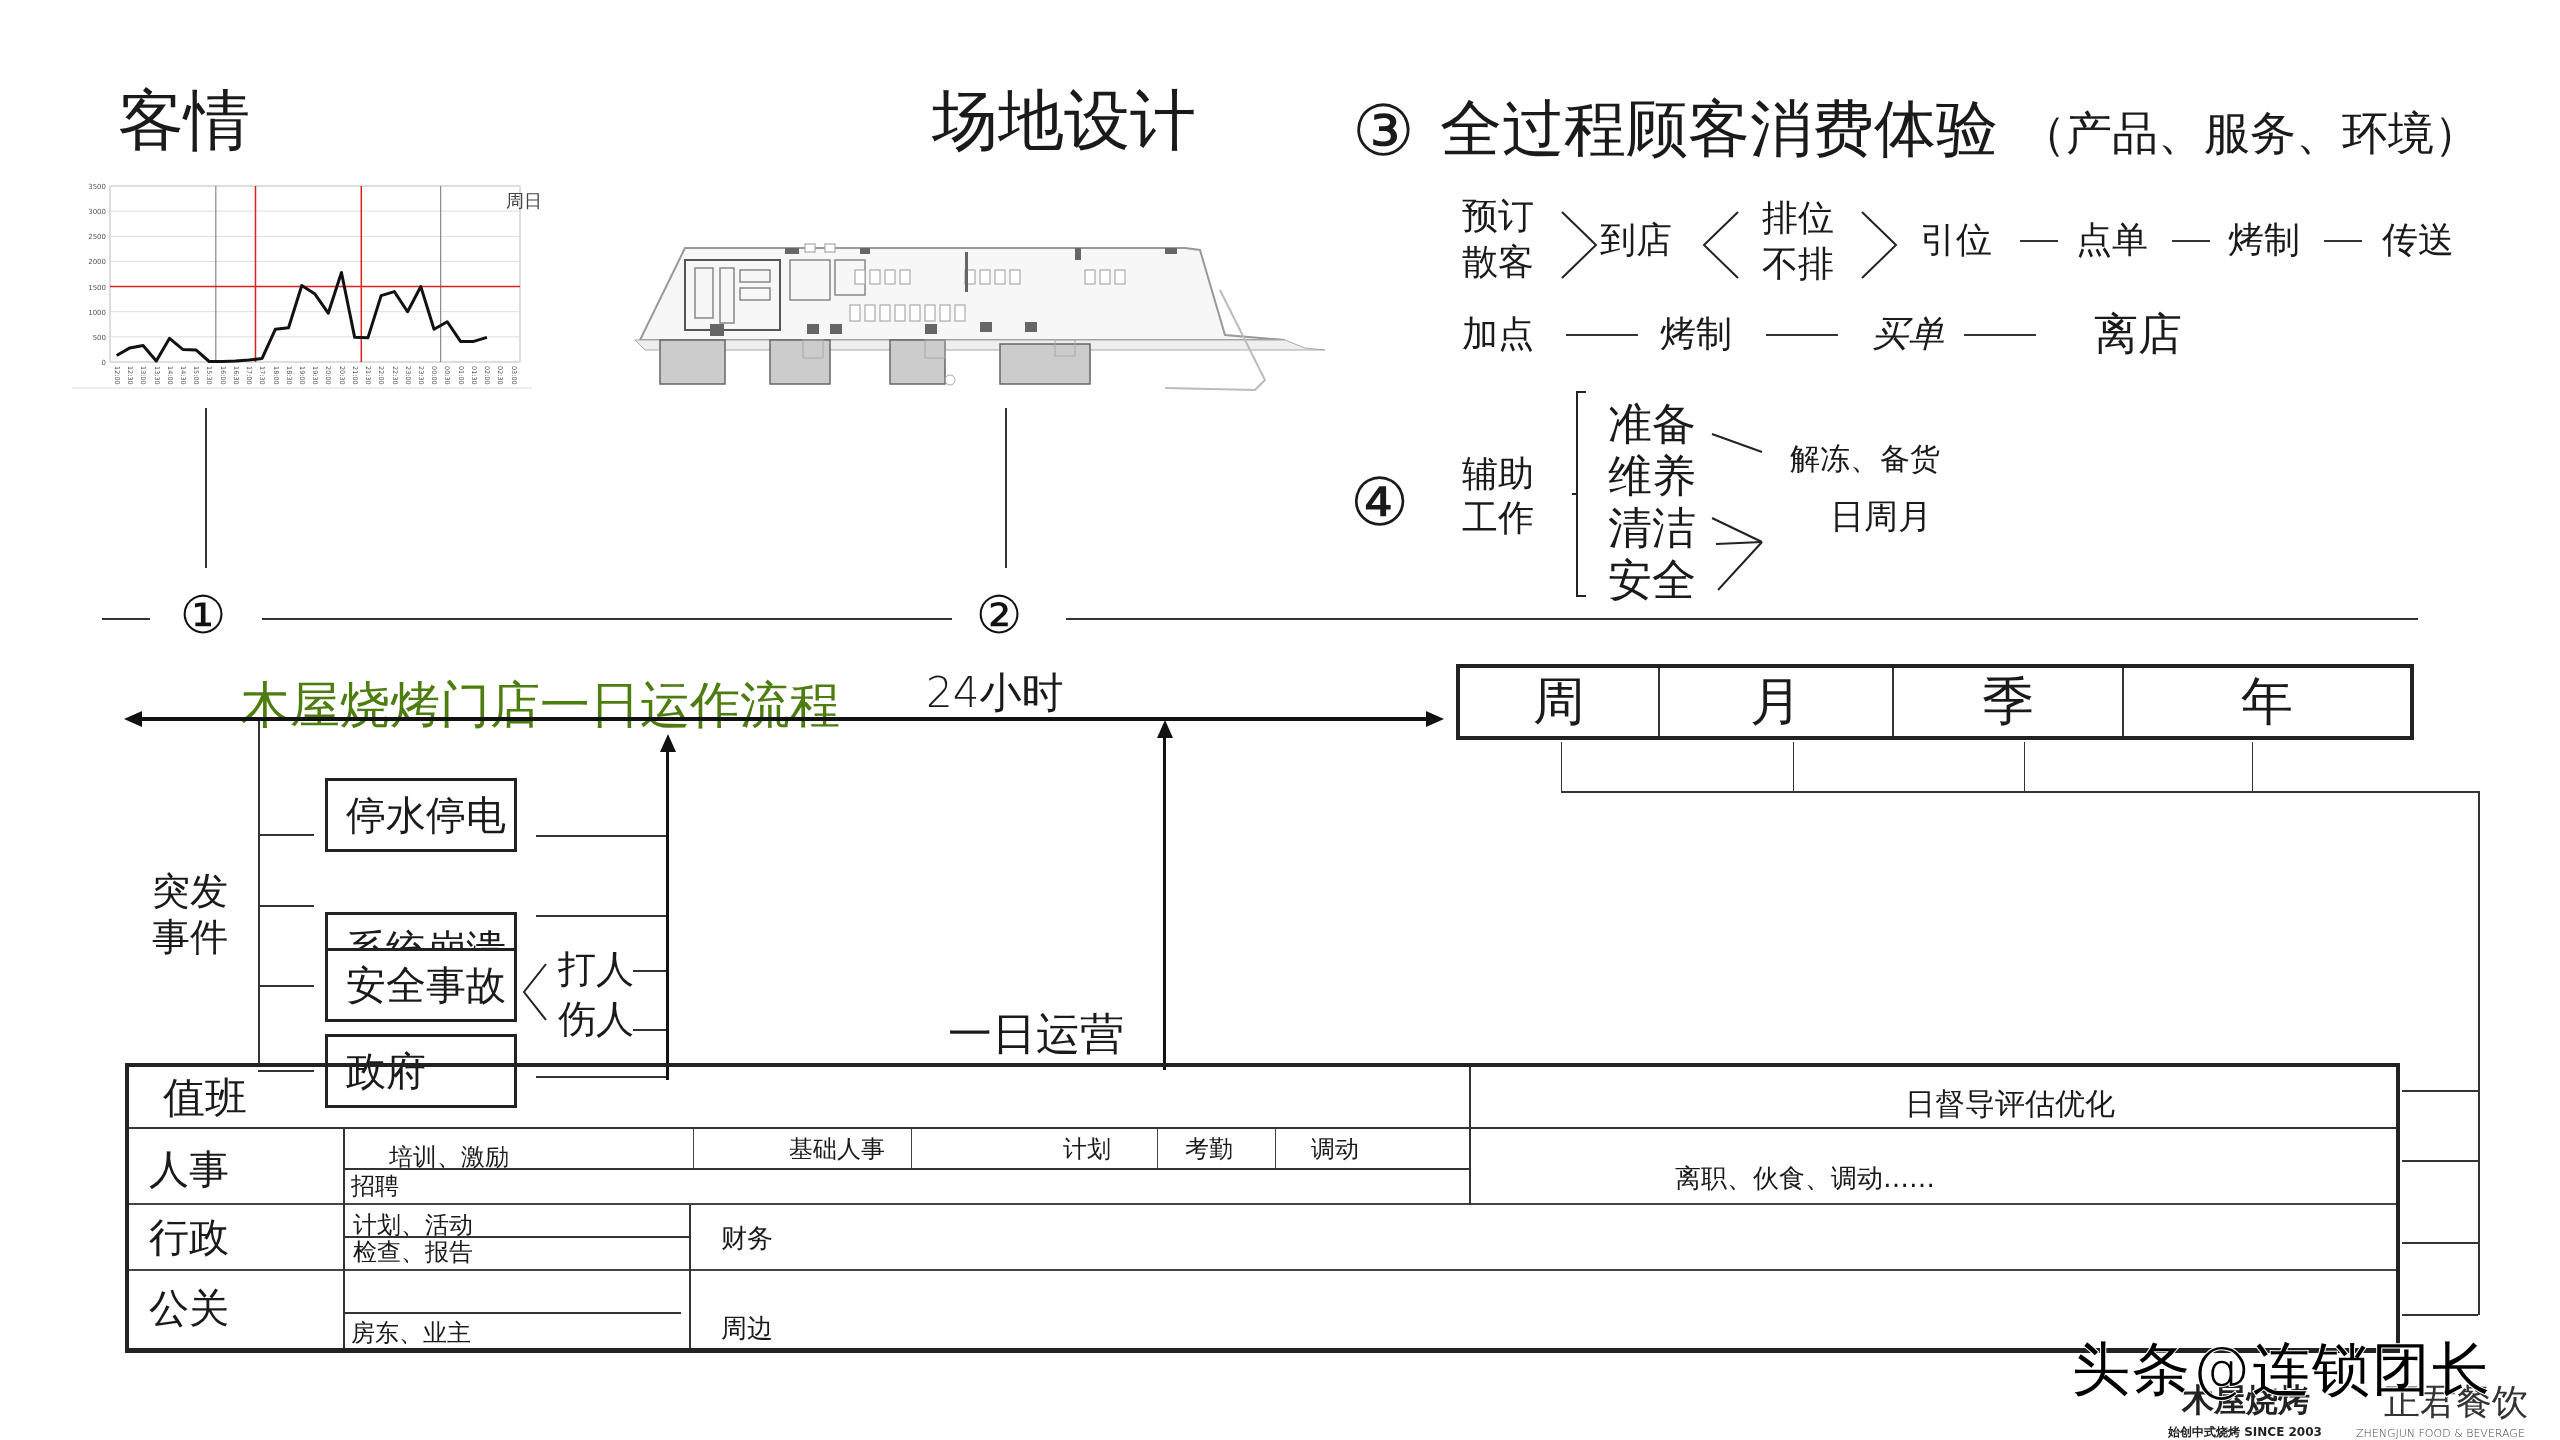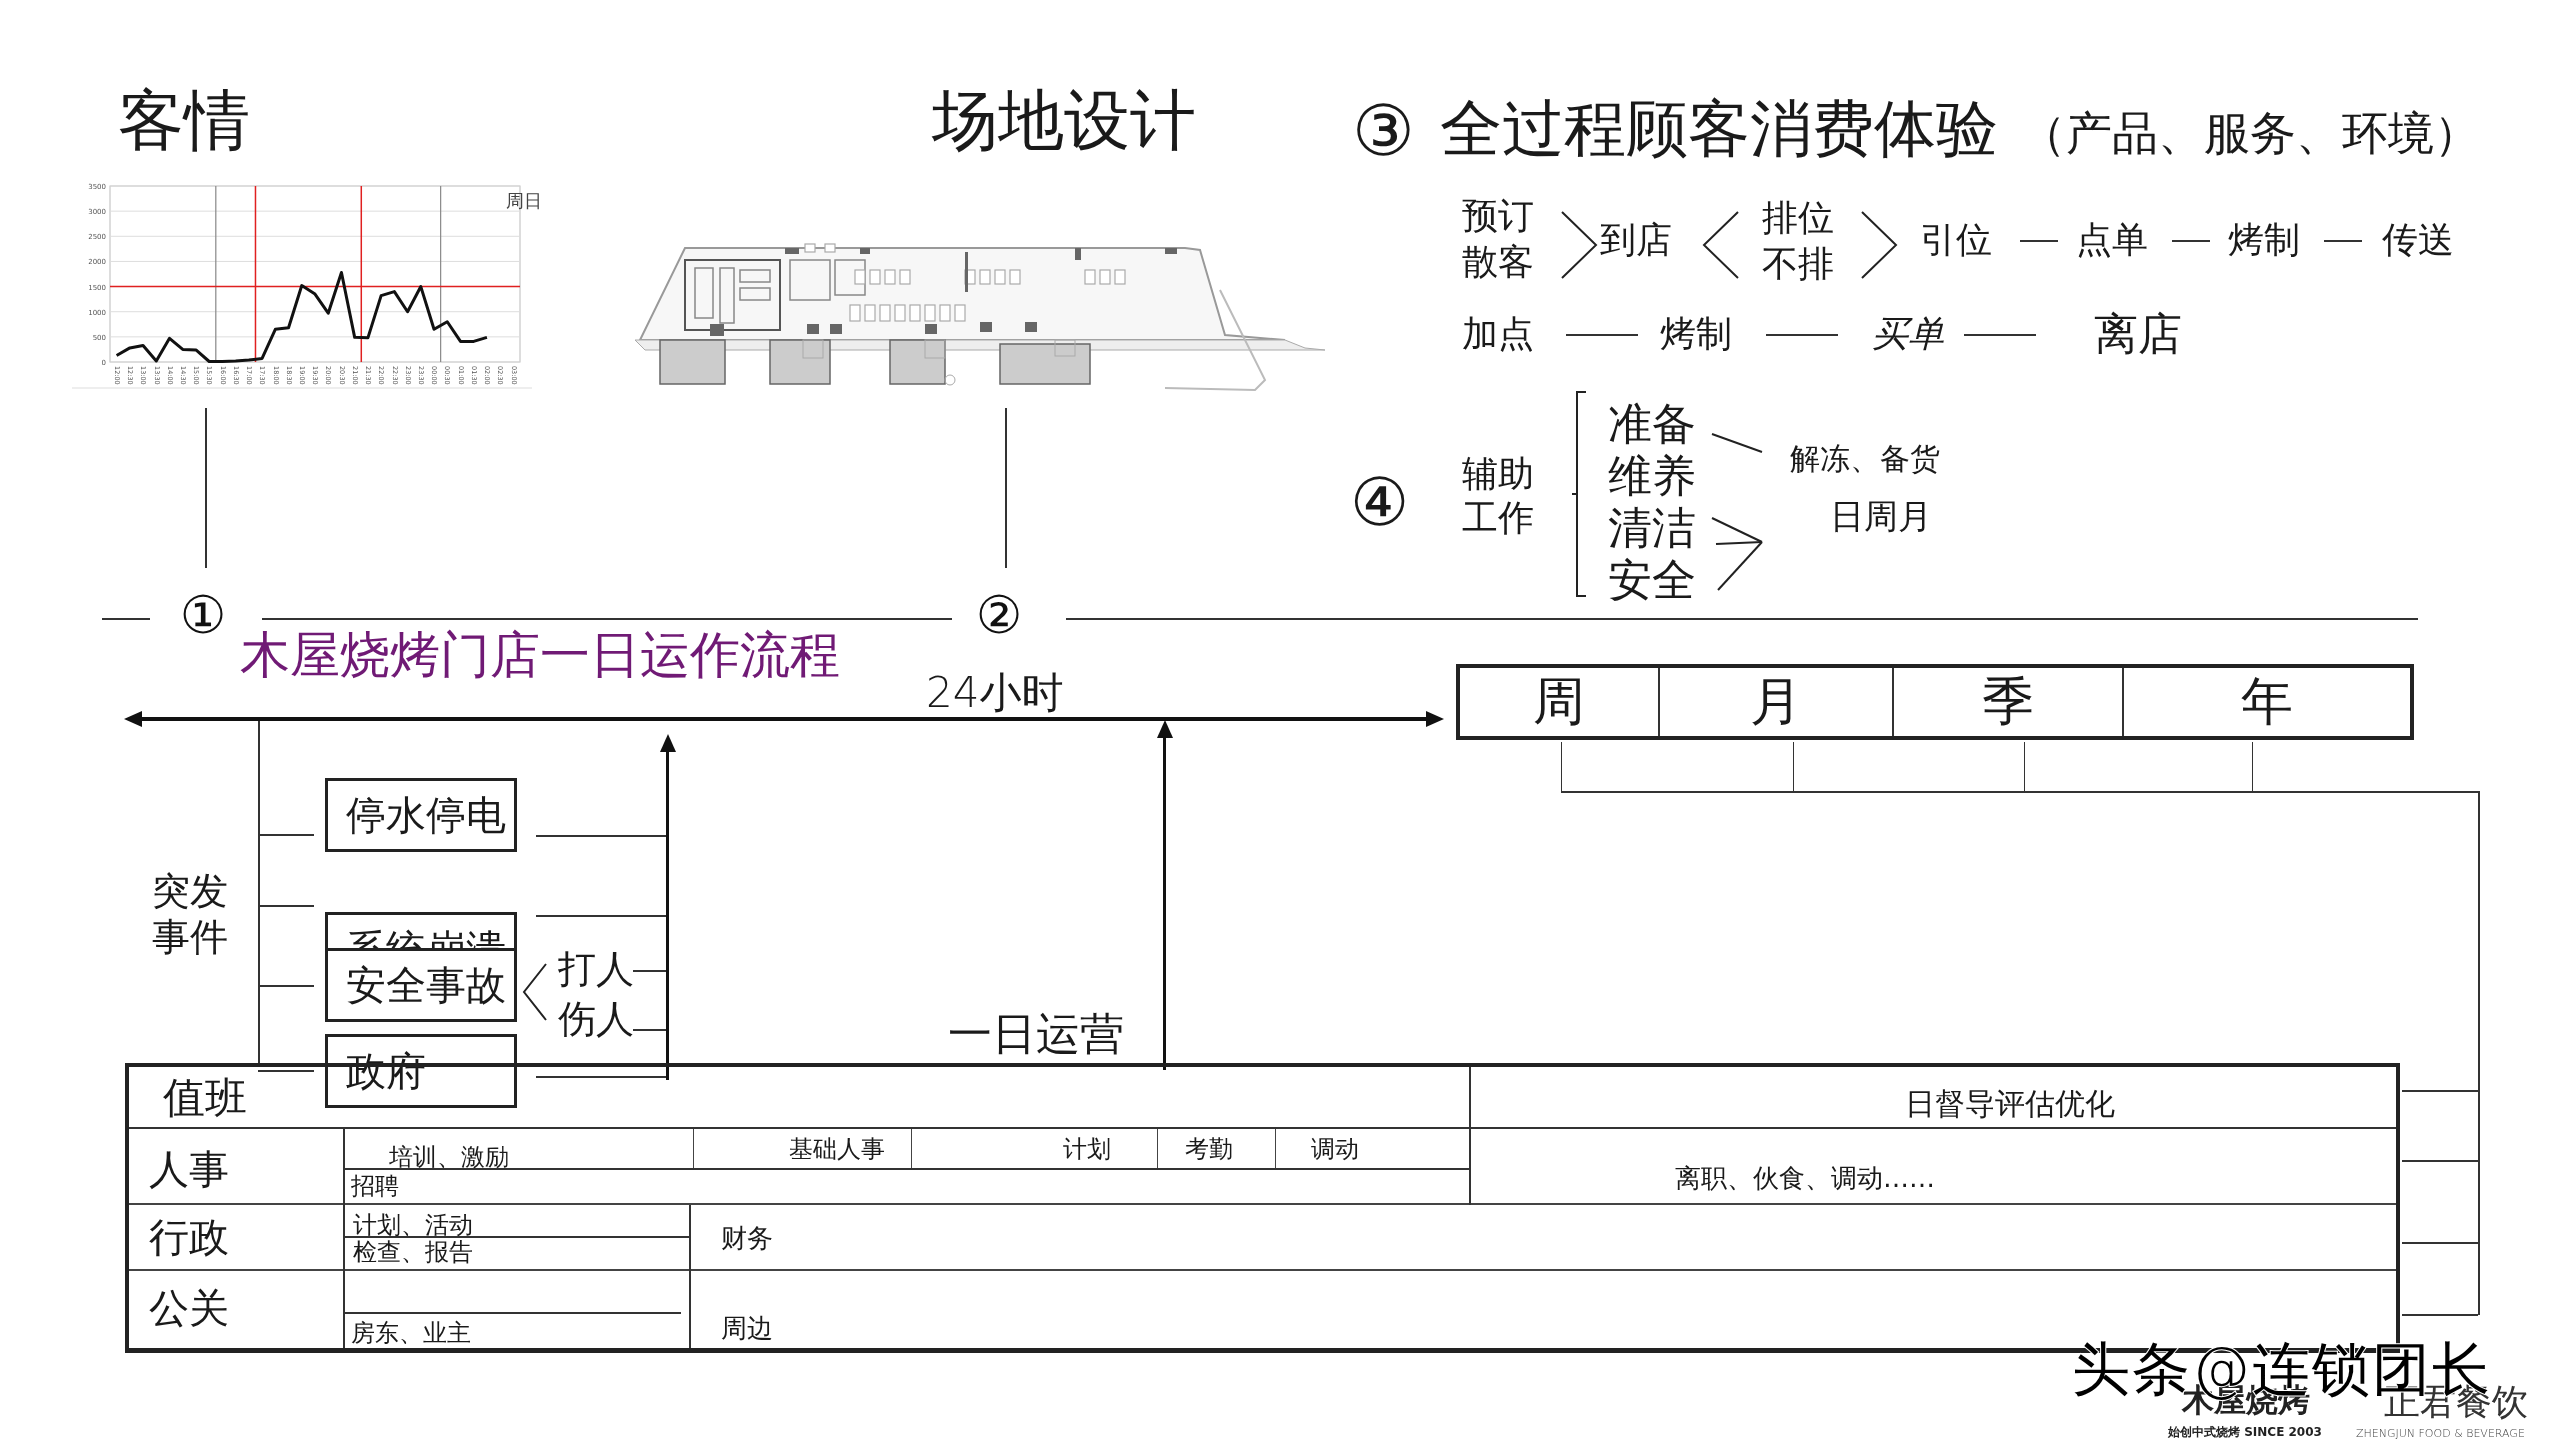--- a/index.html
+++ b/index.html
@@ -209,21 +209,21 @@
 </svg>
 <div class="t" style="left:1790px; top:444px; font-size:30px;text-align:right;">解冻、备货</div>
 <div class="t" style="left:1790px; top:499px; font-size:34px;margin-left:40px;">日周月</div>
 
 <div class="hl" style="left:102px; top:618px; width:48px;"></div>
 <div class="circ" style="left:172px; top:584px; width:62px; height:62px; font-size:52px; line-height:62px; border:none;">①</div>
 <div class="hl" style="left:262px; top:618px; width:690px;"></div>
 <div class="circ" style="left:968px; top:584px; width:62px; height:62px; font-size:52px; line-height:62px; border:none;">②</div>
 <div class="hl" style="left:1066px; top:618px; width:1352px;"></div>
 
-<div class="t" style="left:240px; top:630px; font-size:50px; color:#701a75;">木屋烧烤门店一日运作流程</div>
+<div class="t" style="left:240px; top:680px; font-size:50px; color:#4d7c0f;">木屋烧烤门店一日运作流程</div>
 <div class="t" style="left:926px; top:672px; font-size:42px;">24小时</div>
 
 <div class="hl" style="left:132px; top:717px; width:1300px; height:4px; background:#111;"></div>
 <svg style="left:124px; top:709px;" width="20" height="20">
   <polygon points="0,10 18,2 18,18" fill="#111"></polygon>
 </svg>
 <svg style="left:1426px; top:709px;" width="20" height="20">
   <polygon points="18,10 0,2 0,18" fill="#111"></polygon>
 </svg>
 

